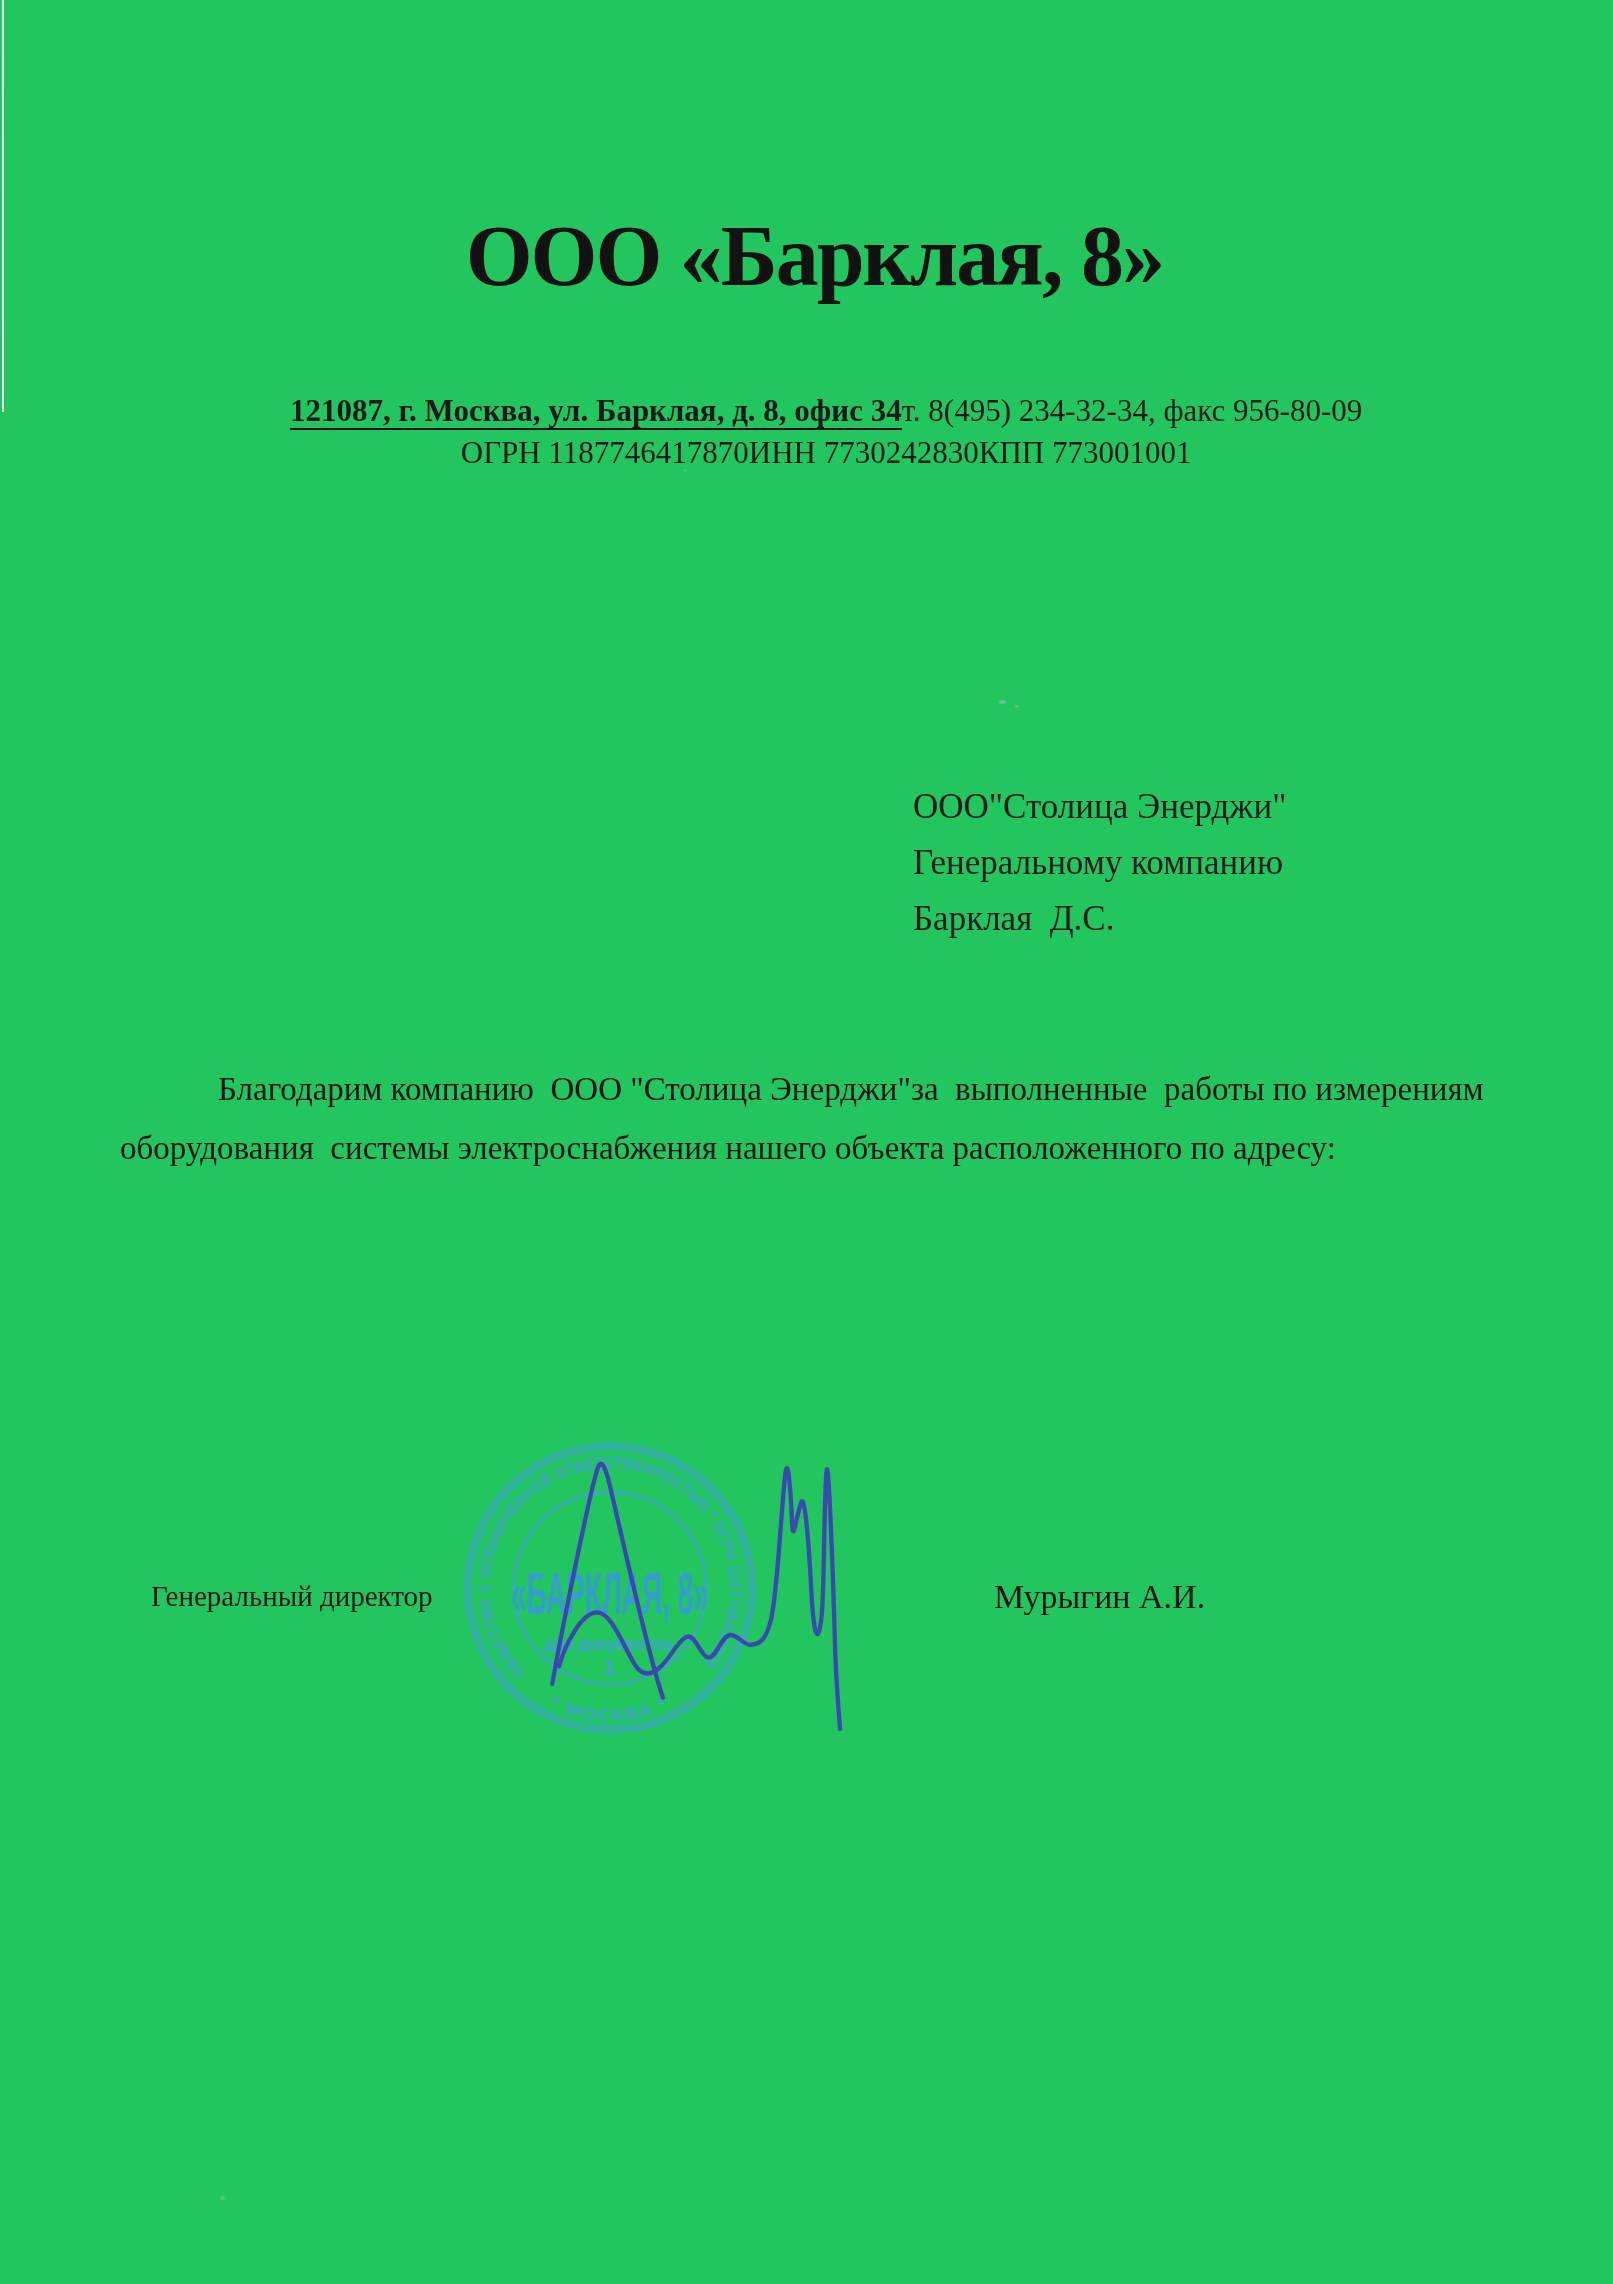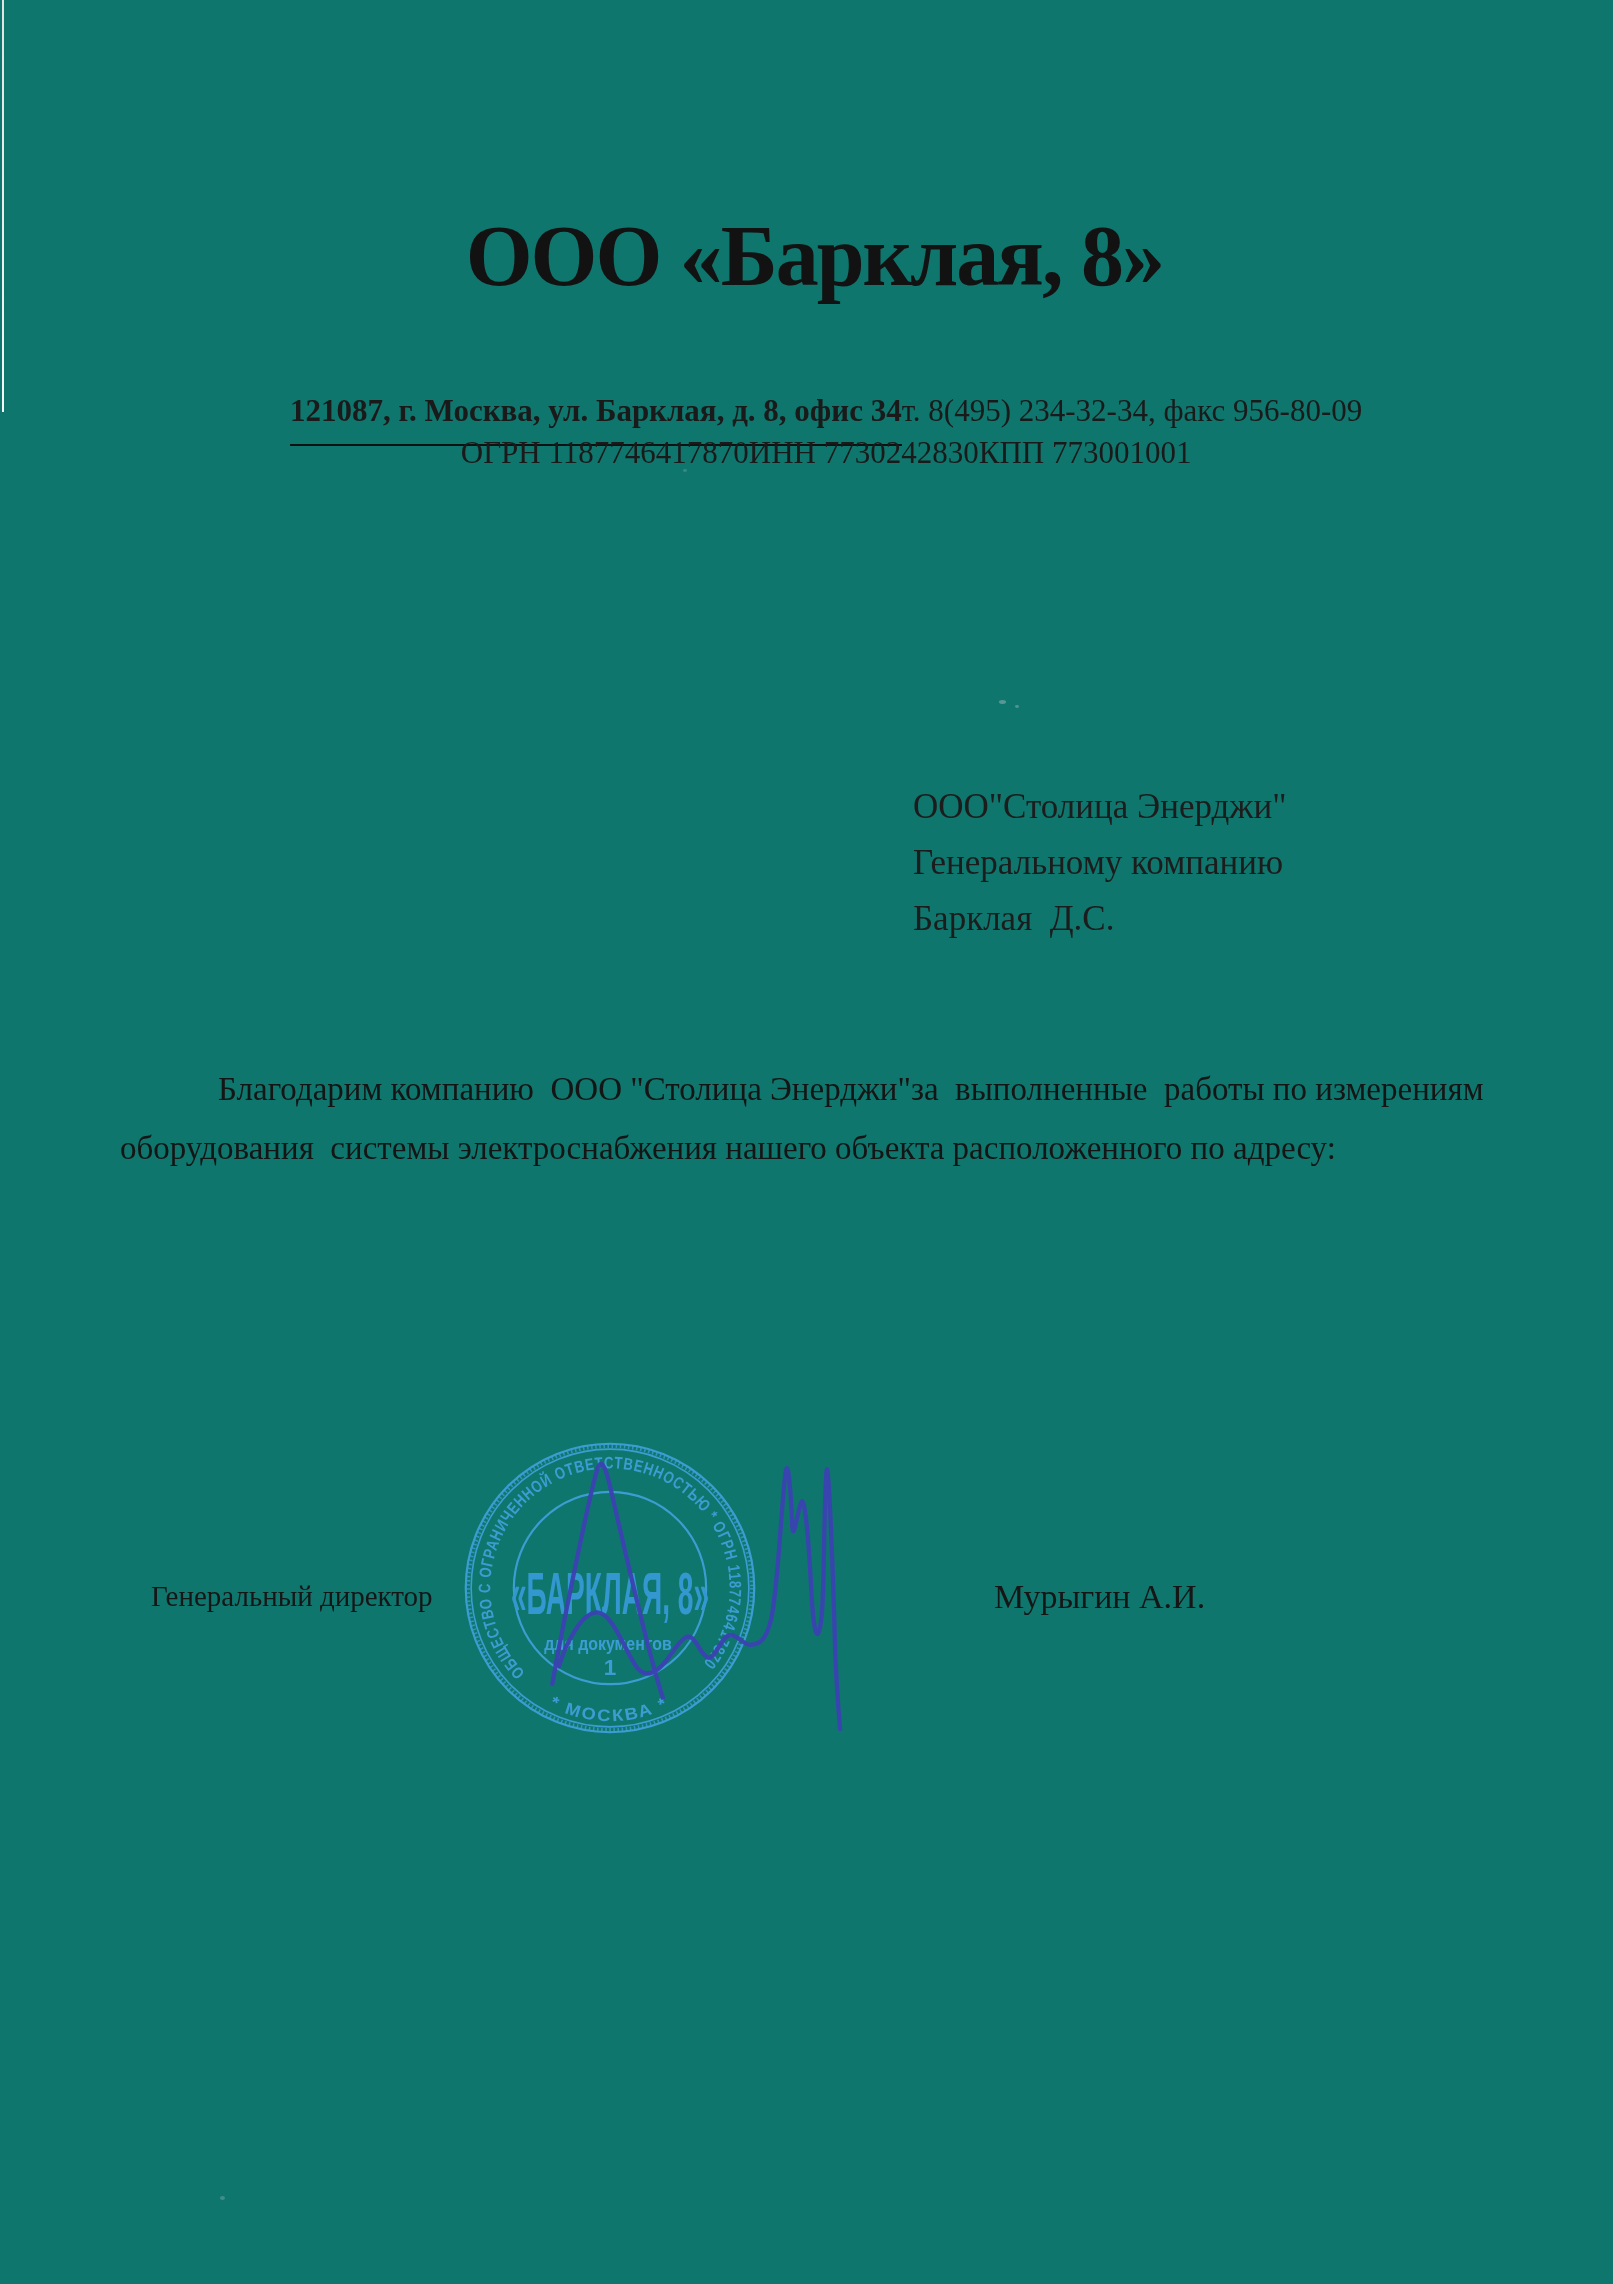--- a/index.html
+++ b/index.html
@@ -1,19 +1,19 @@
 <!DOCTYPE html>
 <html><head>
 <meta charset="utf-8">
 <style>
   html,body{margin:0;padding:0;background:#ffffff;}
   .page{
     position:relative;
     width:1613px;height:2285px;
-    background:#0f766e;
+    background:#22c55e;
     overflow:hidden;
     font-family:"Liberation Serif", serif;
     color:#161616;
   }
   .abs{position:absolute;}
   .pre{white-space:pre;}
   .title{
     top:212px;left:7.8px;width:1613px;
     text-align:center;
     font-size:86px;line-height:88px;
@@ -22,21 +22,21 @@
   }
   .addr{
     top:390px;left:19.6px;width:1613px;
     text-align:center;
     font-size:31px;line-height:42px;
     color:#1a1a1a;
   }
   .addr .bold-u{
     font-weight:bold;
     border-bottom:2.9px solid #111;
-    padding-bottom:16px;
+    padding-bottom:0px;
   }
   .recipient{
     top:779px;left:913px;
     font-size:35px;line-height:56px;
     color:#1c1c1c;
   }
   .body-par{
     top:1060px;left:120px;width:1411px;
     font-size:33px;line-height:59px;
     color:#151515;

